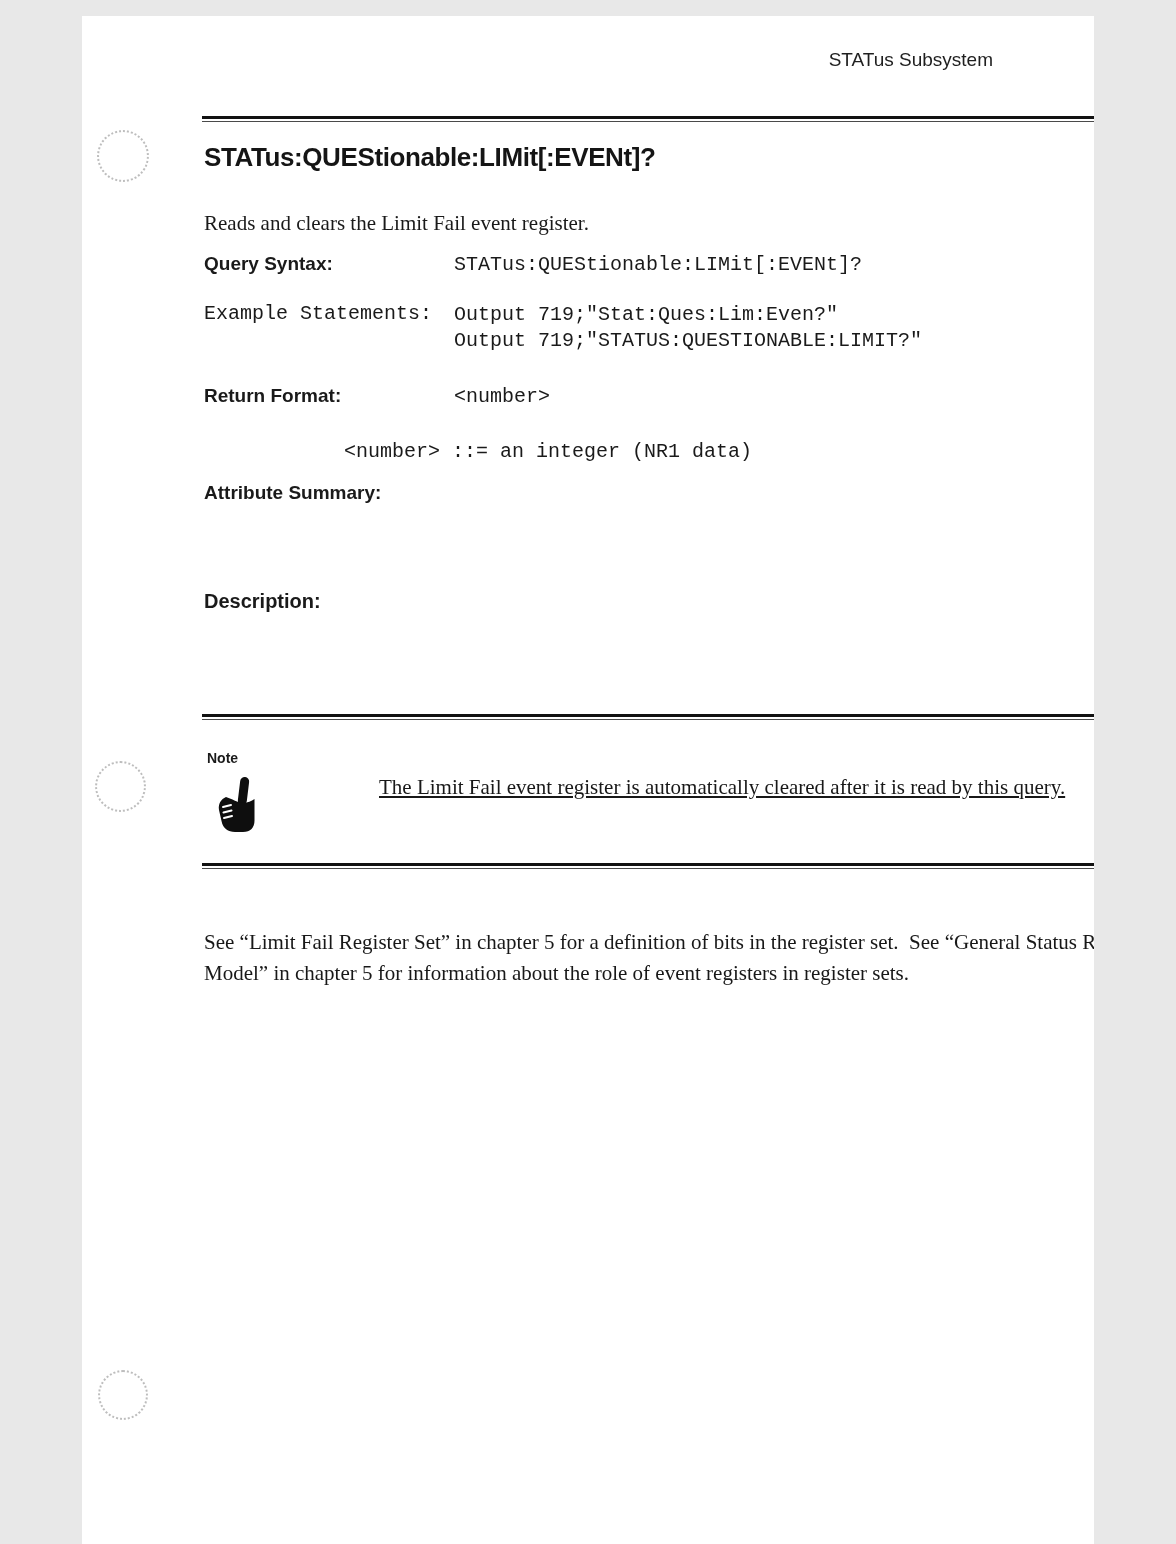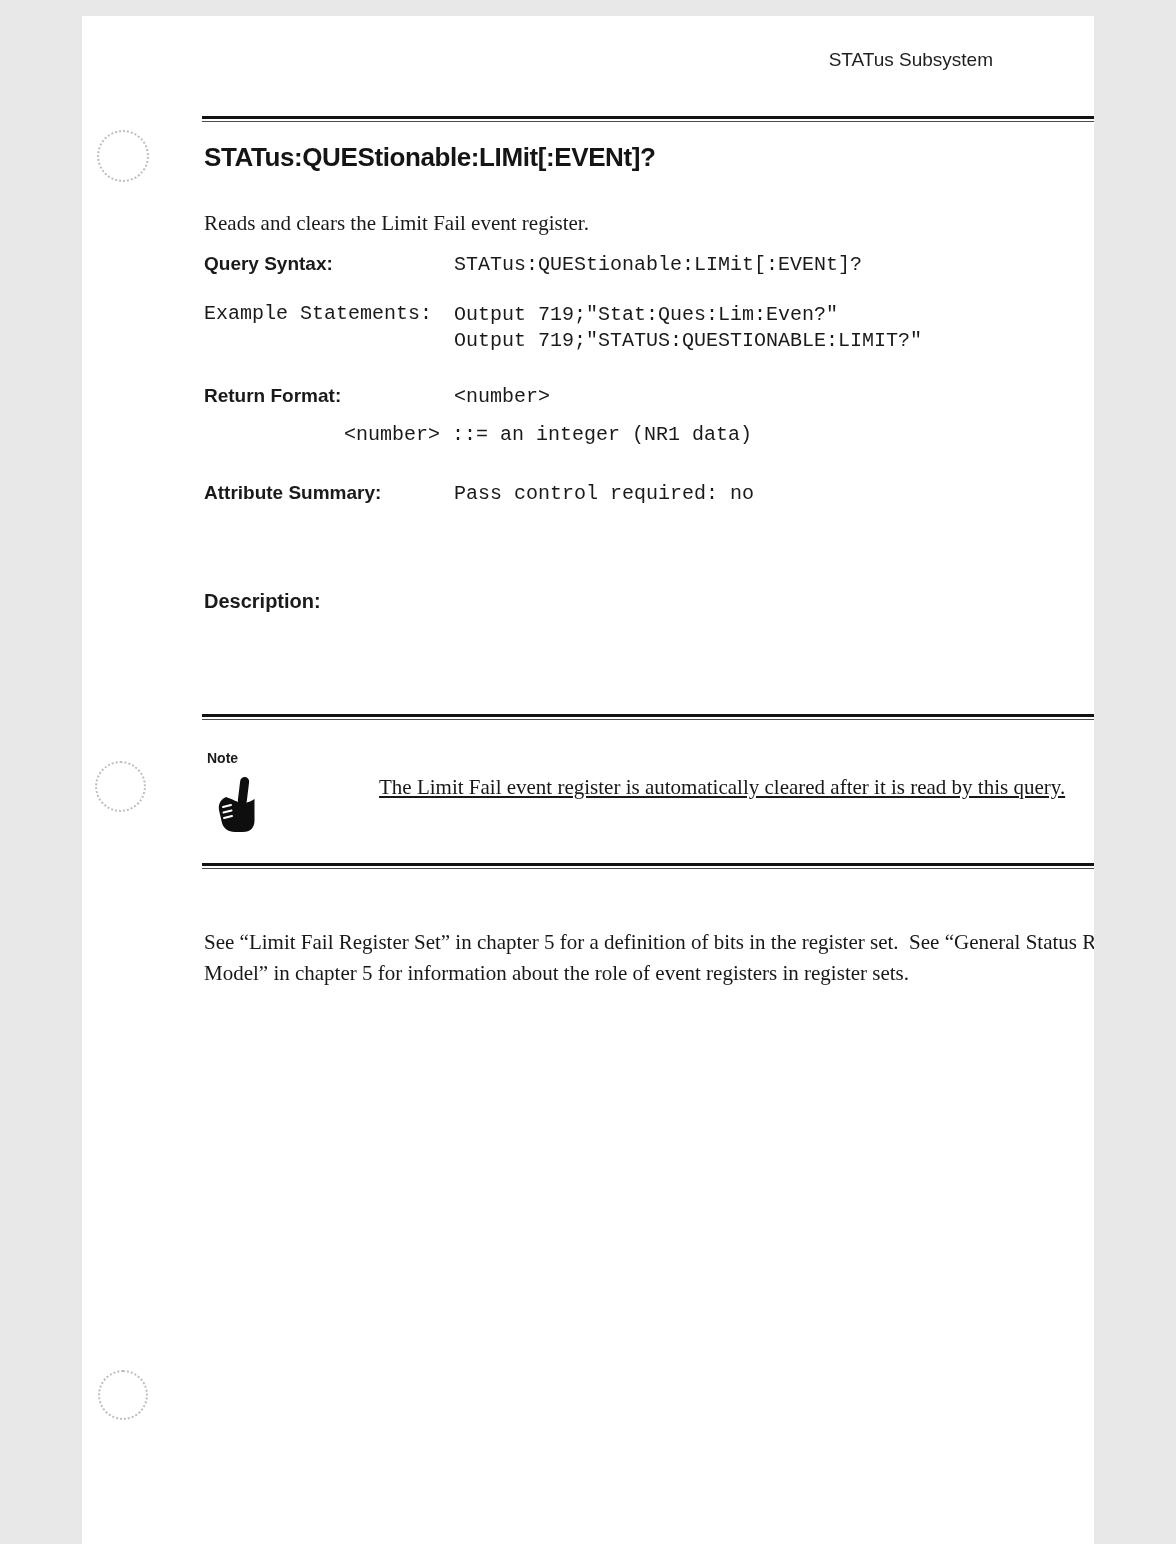--- a/index.html
+++ b/index.html
@@ -62,21 +62,21 @@
   .summary {
     top: 174px; left: 122px; width: 900px;
     font-size: 21px;
   }
 
   .def-label   { left: 122px; font-size: 19px; }
   .def-content { left: 372px; font-size: 20px; line-height: 26px; }
   .mono-line { display: block; }
 
   .number-def {
-    top: 407px; left: 262px;
+    top: 424px; left: 262px;
     font-size: 20px;
   }
 
   .attr-content { line-height: 25.5px; }
 
   .desc-heading {
     top: 574px; left: 122px;
     font-size: 20px;
     text-align: center;
   }
@@ -148,21 +148,20 @@
     <span class="mono-line">Output 719;"STATUS:QUESTIONABLE:LIMIT?"</span>
   </div>
 
   <div class="abs sans-bold def-label" style="top:369px">Return Format:</div>
   <div class="abs mono def-content" style="top:368px">&lt;number&gt;</div>
 
   <div class="abs mono number-def">&lt;number&gt; ::= an integer (NR1 data)</div>
 
   <div class="abs sans-bold def-label" style="top:466px">Attribute Summary:</div>
   <div class="abs mono def-content attr-content" style="top:465px">
-    <span class="mono-line">Pass control required: no</span>
   </div>
 
   <div class="abs sans-bold desc-heading">Description:</div>
 
   <div class="abs rule rule-2"></div>
 
   <div class="abs sans-bold note-label">Note</div>
 
   <div class="abs note-icon">
     <svg width="46" height="58" viewBox="0 0 46 58" aria-hidden="true">

